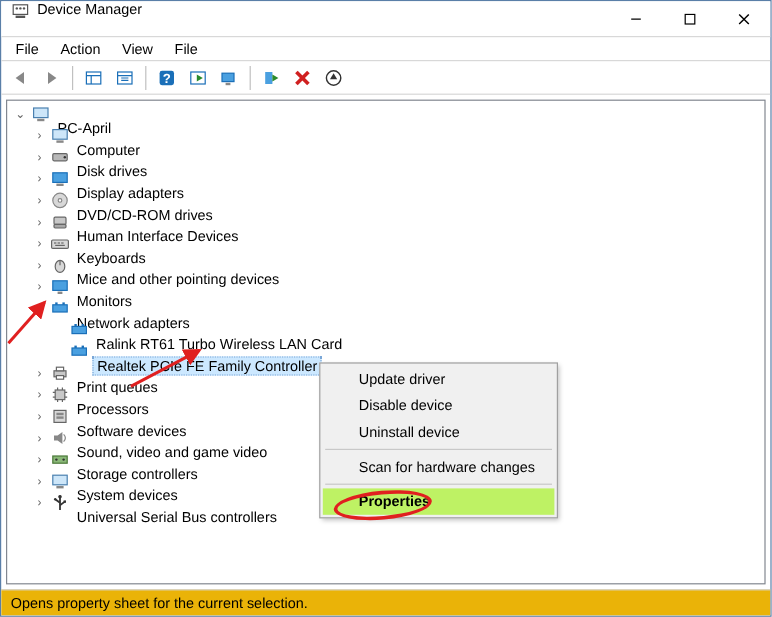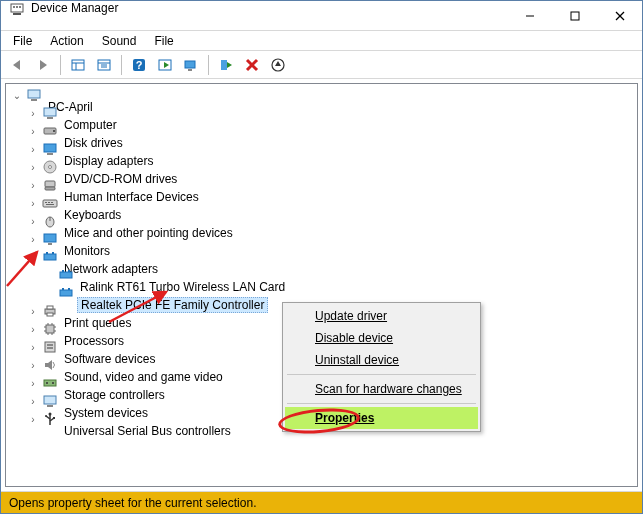--- a/index.html
+++ b/index.html
@@ -181,21 +181,21 @@
           <line x1="1" y1="1" x2="9" y2="9" stroke="#000" stroke-width="1.2"></line>
           <line x1="9" y1="1" x2="1" y2="9" stroke="#000" stroke-width="1.2"></line>
         </svg>
       </div>
   </div>
 </div>
 
 <div class="menubar">
   <div class="menu-item">File</div>
   <div class="menu-item">Action</div>
-  <div class="menu-item">Sound</div>
+  <div class="menu-item">View</div>
   <div class="menu-item">File</div>
 </div>
 
 <div class="toolbar">
   <div class="tool-btn">
       <svg width="16" height="16">
         <polygon points="11,3 4,8 11,13" fill="#888"></polygon>
       </svg>
     </div>
   <div class="tool-btn">
@@ -503,21 +503,21 @@
             <circle cx="8" cy="3" r="1.5" fill="#333"></circle>
             <polyline points="8,8 4,5" fill="none" stroke="#333" stroke-width="1.5"></polyline>
             <polyline points="8,10 12,7" fill="none" stroke="#333" stroke-width="1.5"></polyline>
             <circle cx="4" cy="5" r="1" fill="#333"></circle>
             <rect x="11" y="6" width="2" height="2" fill="#333"></rect>
           </svg>
         </span>
         <span class="node-label">Universal Serial Bus controllers</span>
       </div>
 
-    <div class="ctxmenu" style="left:276px; top:218px;text-decoration:underline;">
+    <div class="ctxmenu" style="left:260px; top:218px;">
       <div class="ctx-item">Update driver</div>
       <div class="ctx-item">Disable device</div>
       <div class="ctx-item">Uninstall device</div>
       <div class="ctx-sep"></div>
       <div class="ctx-item">Scan for hardware changes</div>
       <div class="ctx-sep"></div>
       <div class="ctx-item hovered">Properties</div>
     </div>
 
     <svg class="annotation" style="left:-2px; top:160px;" width="50" height="45">

